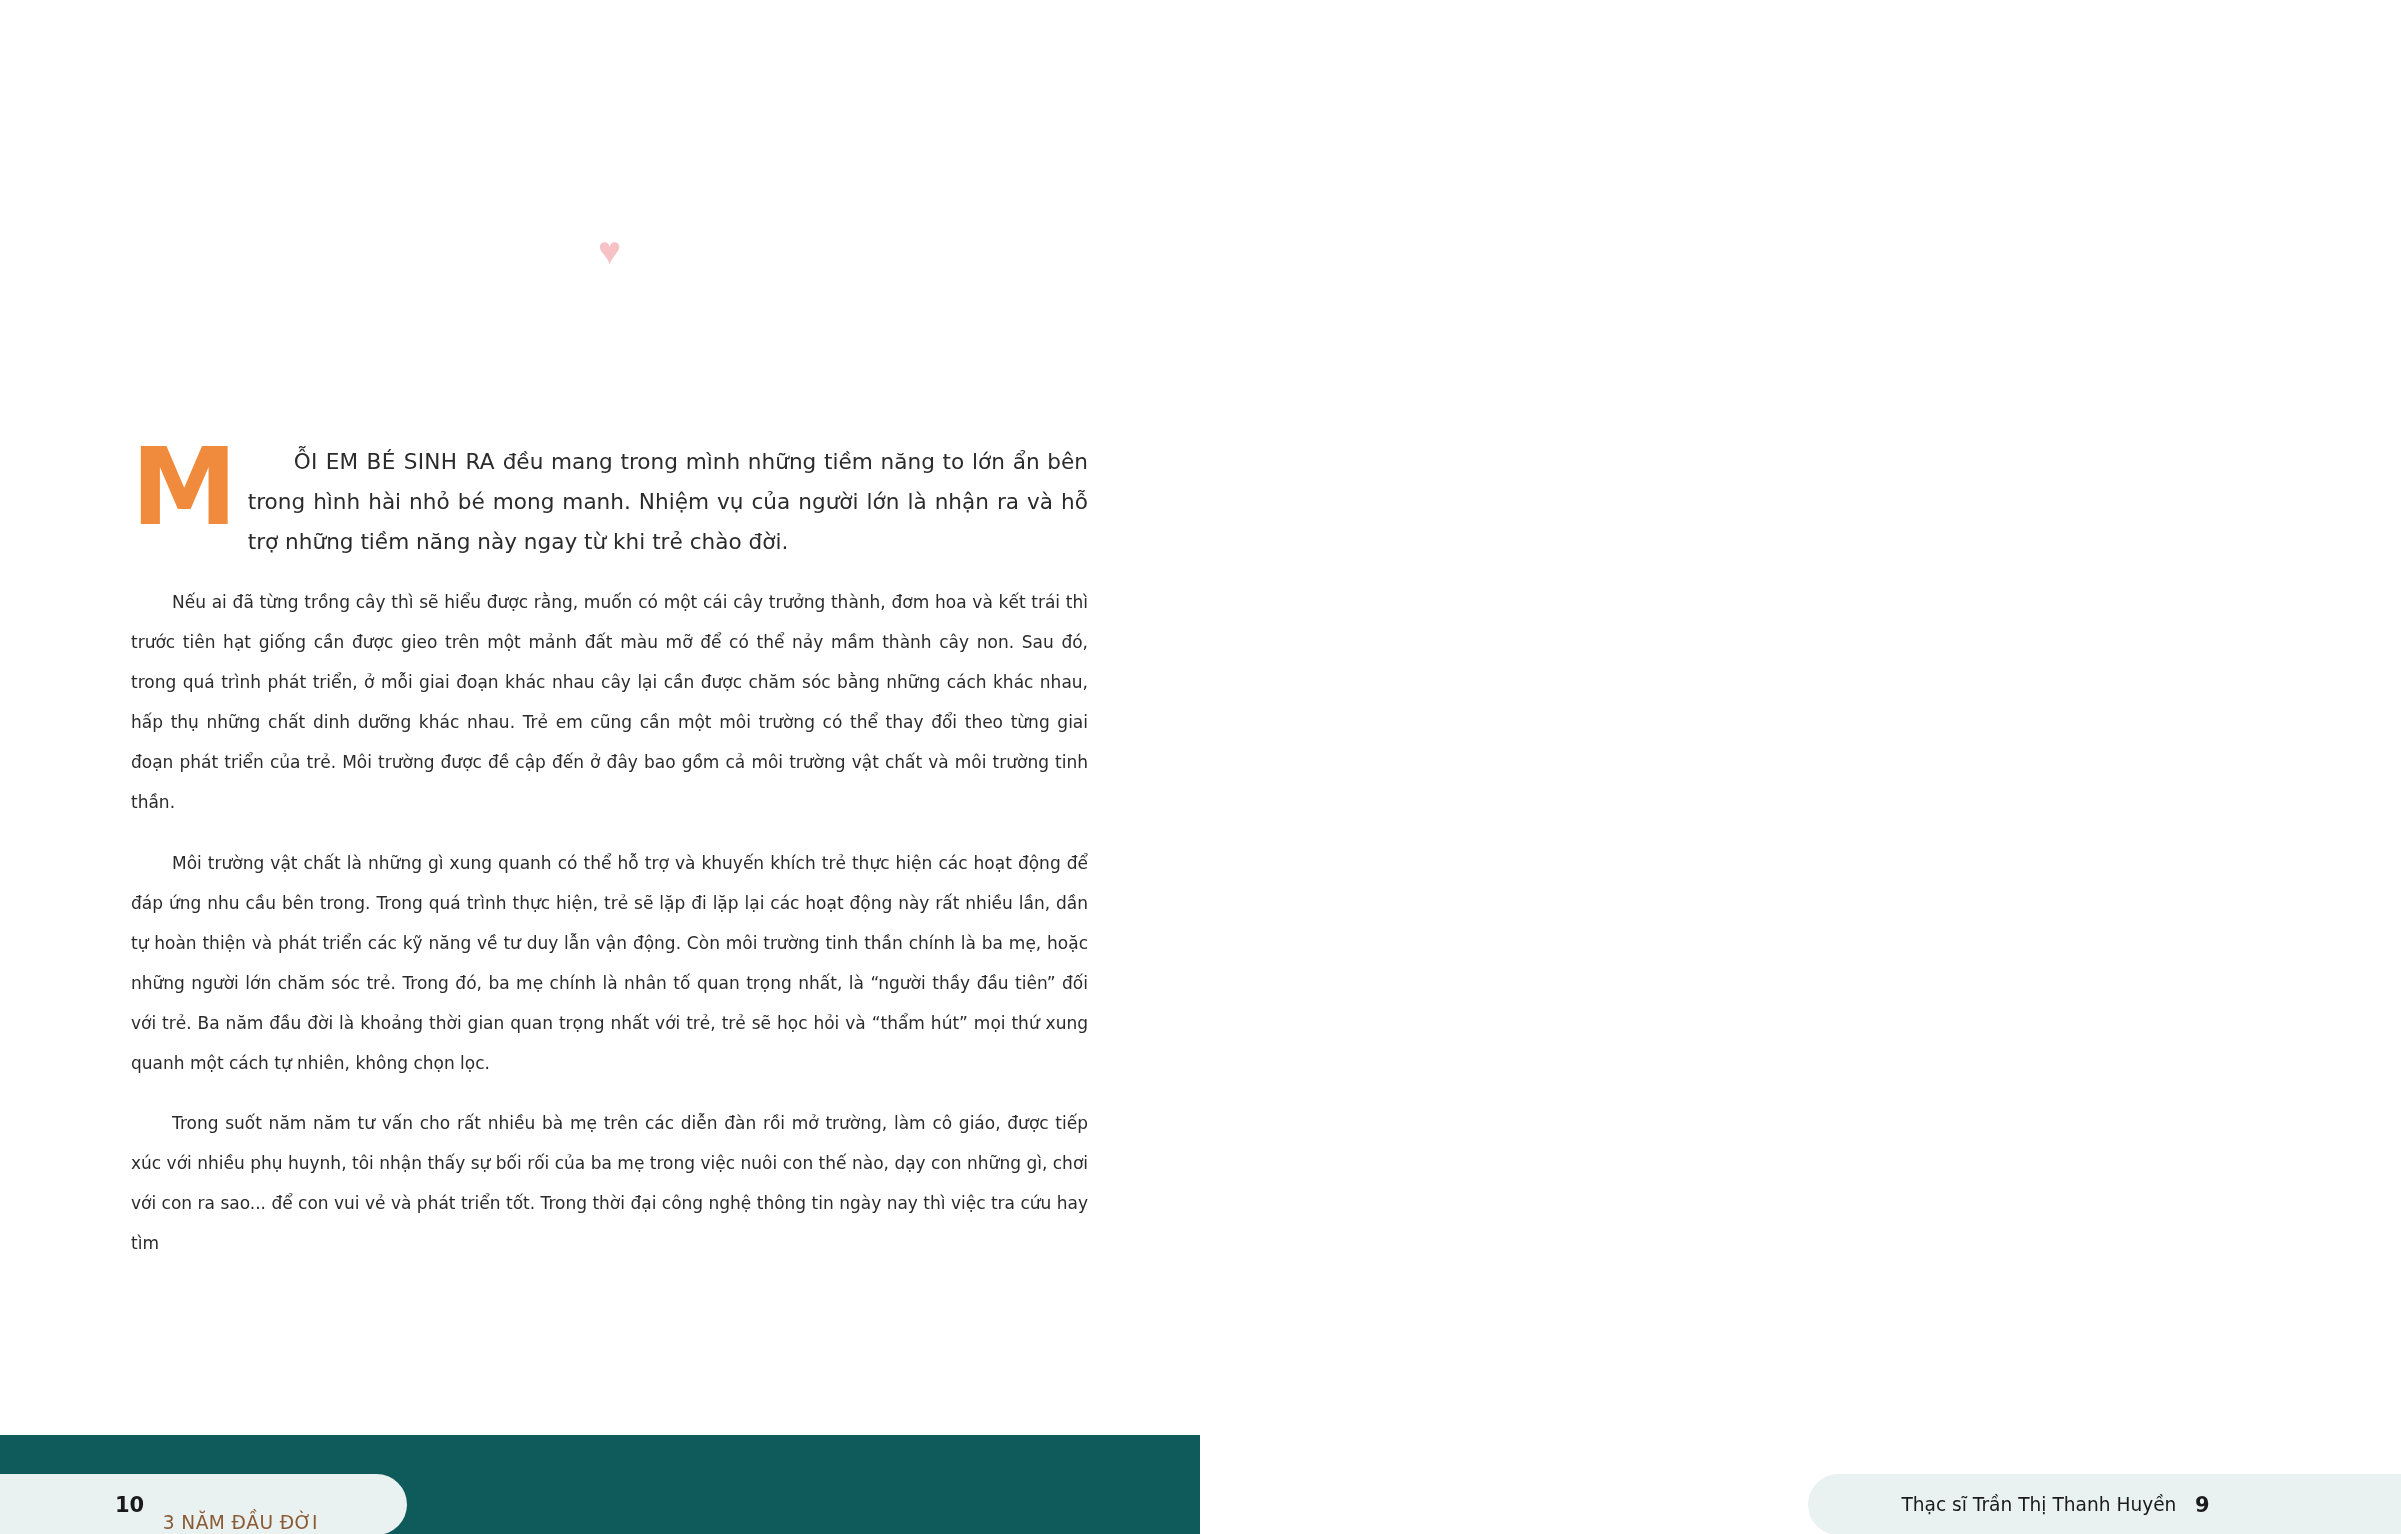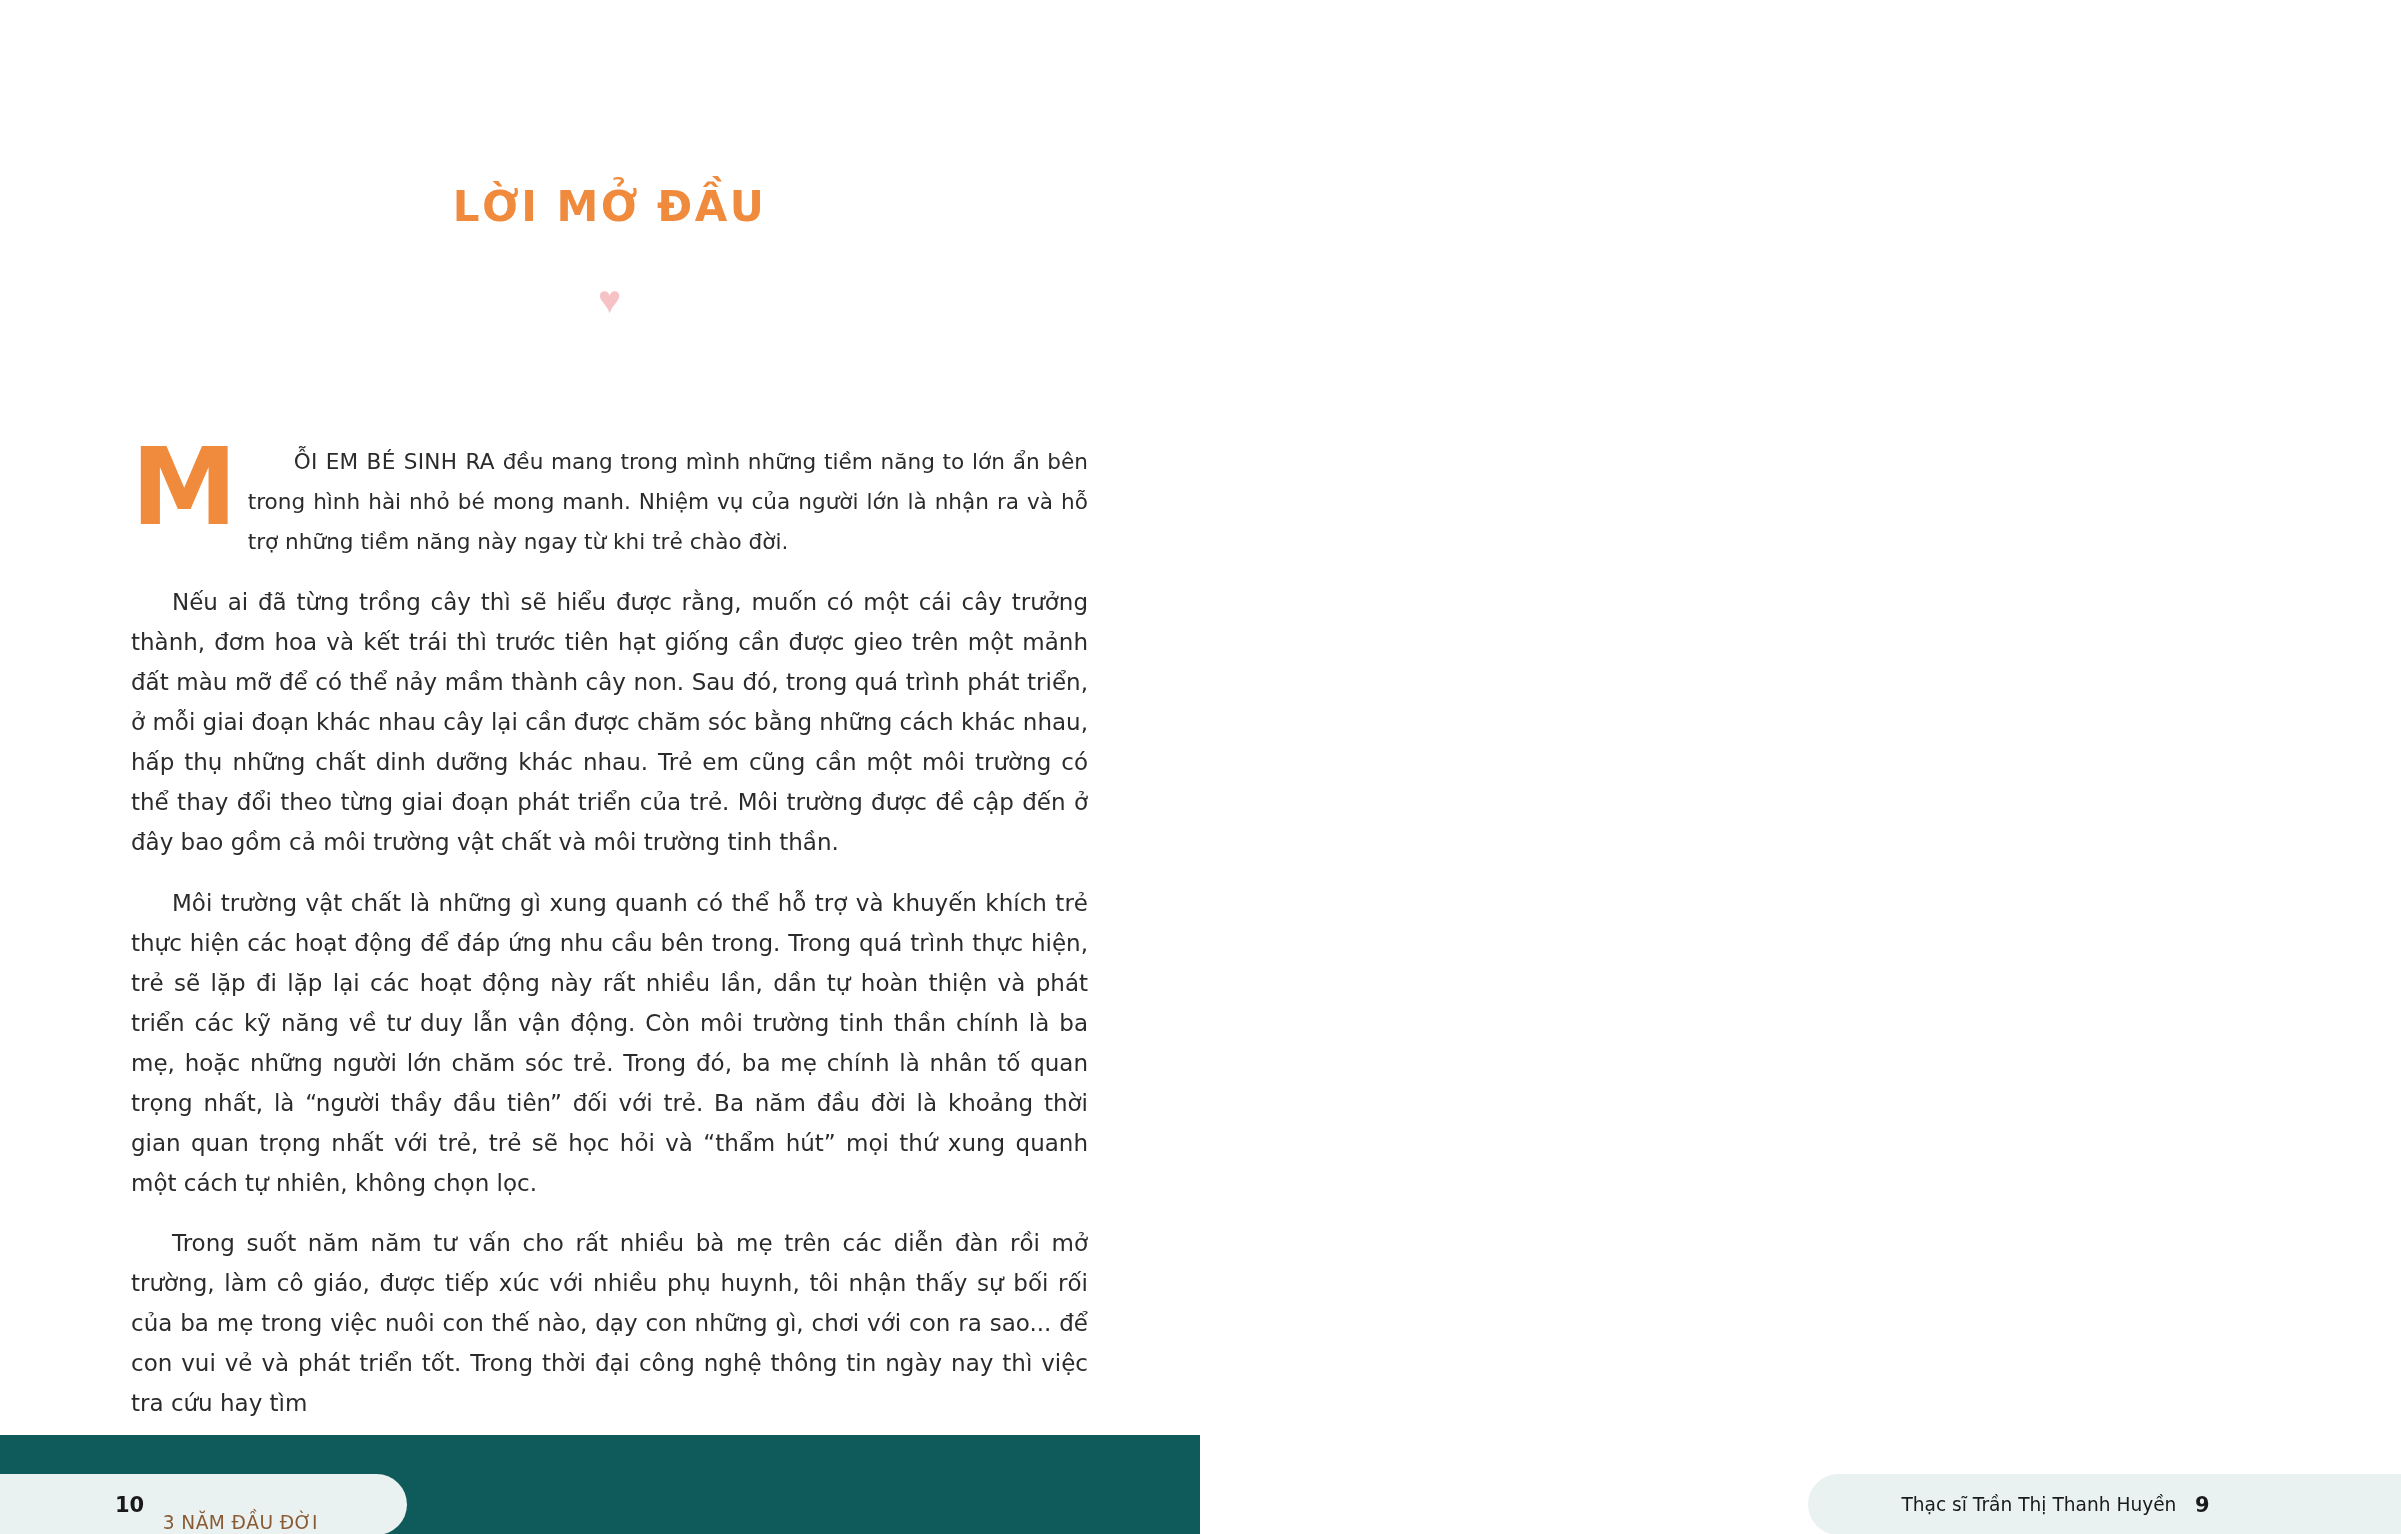--- a/index.html
+++ b/index.html
@@ -67,21 +67,21 @@
   .col-left {
     position: absolute;
     left: 131px;
     top: 442px;
     width: 957px;
   }
 
   p.body {
     margin: 0 0 20.3px 0;
     font-family: "DejaVu Sans", sans-serif;
-    font-size: 23px;
+    font-size: 17px;
     line-height: 40px;
     color: #2b2b2b;
     text-align: justify;
     text-indent: 41px;
   }
 
   
   .dropcap-para {
     margin: 0 0 20.3px 0;
     font-family: "DejaVu Sans", sans-serif;
@@ -156,21 +156,20 @@
 </style>
 </head>
 <body>
 
 <div class="bottom-band"></div>
 <div class="bottom-band-right"></div>
 
 <div class="page page-left">
 
   <div class="title-block">
-    <div class="title-main">LỜI MỞ ĐẦU</div>
     <div class="heart">♥</div>
   </div>
 
   <div class="col-left">
 
     <div class="dropcap-para">
       <span class="dropcap">M</span><span class="smallcaps-lead">ỖI EM BÉ SINH RA</span><span> đều mang trong mình những tiềm năng to lớn ẩn bên trong hình hài nhỏ bé mong manh. Nhiệm vụ của người lớn là nhận ra và hỗ trợ những tiềm năng này ngay từ khi trẻ chào đời.</span>
     </div>
 
     <p class="body">Nếu ai đã từng trồng cây thì sẽ hiểu được rằng, muốn có một cái cây trưởng thành, đơm hoa và kết trái thì trước tiên hạt giống cần được gieo trên một mảnh đất màu mỡ để có thể nảy mầm thành cây non. Sau đó, trong quá trình phát triển, ở mỗi giai đoạn khác nhau cây lại cần được chăm sóc bằng những cách khác nhau, hấp thụ những chất dinh dưỡng khác nhau. Trẻ em cũng cần một môi trường có thể thay đổi theo từng giai đoạn phát triển của trẻ. Môi trường được đề cập đến ở đây bao gồm cả môi trường vật chất và môi trường tinh thần.</p>

